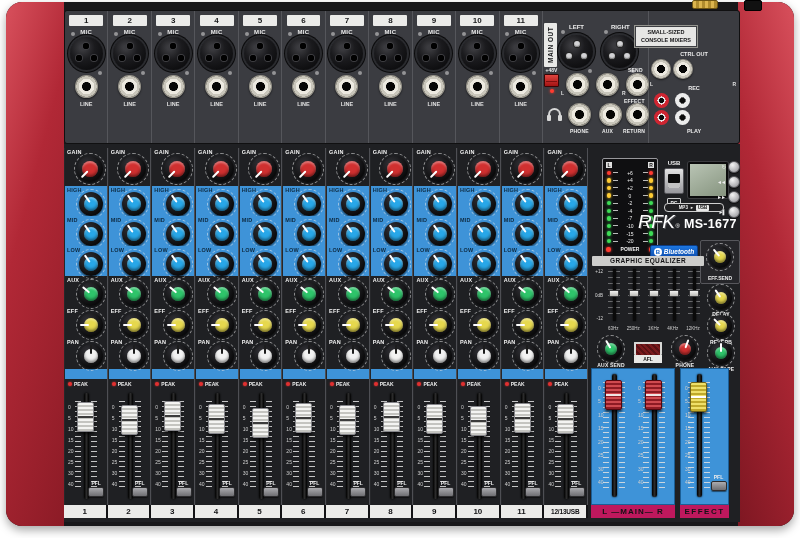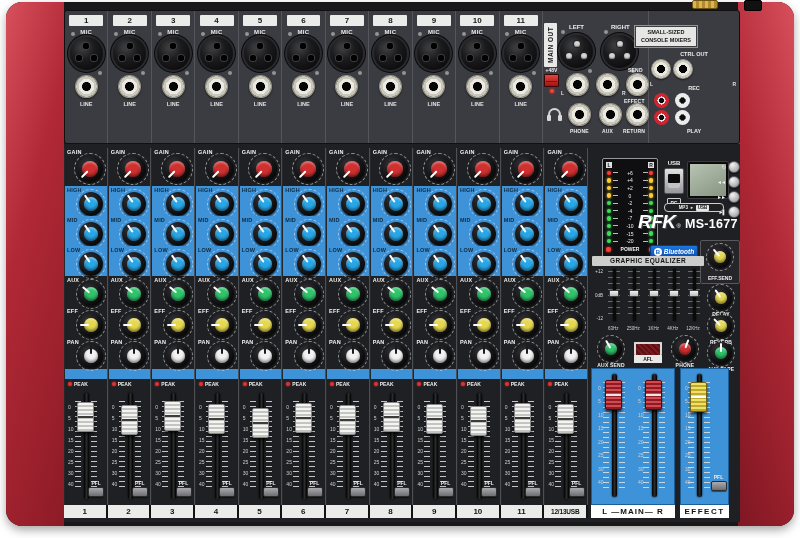--- a/index.html
+++ b/index.html
@@ -122,21 +122,21 @@
   .pcbox{width:14px;height:11px;margin:4px auto 0;border:1px solid #cfcfcf;border-radius:1px;font-size:5px;line-height:9px;color:#ececec;font-weight:bold;text-align:center}
   .display{position:absolute;left:96px;top:12px;width:40px;height:36px;background:linear-gradient(150deg,#b9c4b4,#86947f);border:2px solid #0b0b0c;border-radius:2px;box-shadow:0 0 0 1px #3c3c40}
   .trow{position:absolute;left:112px;width:36px;height:13px;display:flex;align-items:center;justify-content:flex-end;gap:3px}
   .ticon{font-size:5px;color:#ececec;letter-spacing:-1px;white-space:nowrap}
   .tbtn{width:12px;height:12px;border-radius:50%;background:radial-gradient(circle at 35% 30%,#f4f4f4,#a6a6aa 75%);border:1px solid #58585c;box-shadow:0 1px 1px rgba(0,0,0,.6)}
   .mp3badge{position:absolute;left:72px;top:53px;width:60px;height:9px;border:1px solid #cfcfcf;border-radius:4px;display:flex;align-items:center;justify-content:center;gap:2px;background:#202022}
   .mb-mp3{font-size:4.5px;color:#eee;font-weight:bold}
   .mb-arrow{font-size:4px;color:#eee}
   .mb-usb{font-size:4.5px;background:#e8e8e8;color:#111;font-weight:bold;padding:0 2px;border-radius:1px;line-height:6px}
   .brandrow{position:absolute;left:46px;top:61px;width:104px;display:flex;align-items:baseline;color:#fff}
-  .brfk{font-size:19px;font-weight:bold;font-style:italic;letter-spacing:-.5px;text-shadow:1px 1px 0 #505054}
+  .brfk{font-size:19px;font-weight:normal;font-style:italic;letter-spacing:-.5px;text-shadow:1px 1px 0 #505054}
   .breg{font-size:6px;margin-left:1px}
   .bmodel{font-size:12.5px;font-weight:bold;margin-left:4px;letter-spacing:.3px}
   .btb{position:absolute;left:58px;top:95px;width:48px;height:13px;background:linear-gradient(#1d77e0,#0f4fb0);border:1px solid #0a3c86;border-radius:2px;display:flex;align-items:center;justify-content:center;gap:2px}
   .bdot{width:8px;height:8px;border-radius:50%;background:#fff;color:#1160c8;font-size:6px;line-height:8px;text-align:center;font-weight:bold}
   .btxt{color:#fff;font-size:6.5px;font-weight:bold;font-style:italic}
   .esbox{position:absolute;left:108px;top:90px;width:40px;height:44px;background:#26262a;border:1px solid #57575c;border-radius:2px}
   .esbox .kslot{margin:5px auto 0;width:22px}
   .eslab{position:absolute;left:0;right:0;bottom:2px;text-align:center;font-size:5px;font-weight:bold;color:#ececec}
   .geqtitle{position:absolute;left:0;top:106px;width:112px;height:10px;background:#cdcdcb;color:#141416;font-size:6.5px;font-weight:bold;text-align:center;line-height:10px;letter-spacing:.4px;border-radius:1px}
   .eq{position:absolute;left:0;top:119px;width:112px;height:64px}
@@ -160,21 +160,21 @@
   .aflwin{width:28px;height:13px;margin:0 auto;background:repeating-linear-gradient(45deg,#7a1a1d 0 2px,#581114 2px 4px);border:2px solid #d8d8d6;border-bottom:none;border-radius:1px}
   .aflplate{width:28px;height:8px;margin:0 auto;background:#e8e8e6;color:#141414;font-size:5px;font-weight:bold;line-height:8px;text-align:center}
   
   .mainfaders{position:absolute;left:527px;top:224px;width:84px;height:137px;background:#3e93d8;box-shadow:inset 0 0 0 1px #1c5e95}
   .effectfader{position:absolute;left:616px;top:224px;width:49px;height:137px;background:#3e93d8;box-shadow:inset 0 0 0 1px #1c5e95}
   .mainfaders .fassy,.effectfader .fassy{top:4px;bottom:6px}
   
   #bbar{position:absolute;left:0;top:361px;width:524px;height:13px;display:flex}
   .bcell{flex:1;background:#ebebe9;color:#121214;font-size:8px;font-weight:bold;text-align:center;line-height:13px;border-right:2px solid #131315;overflow:hidden}
   .bcell.small{font-size:6.5px;letter-spacing:-.2px}
-  .bcellabs{position:absolute;top:361px;height:13px;background:#ffffff;color:#121214;font-size:8px;font-weight:bold;text-align:center;line-height:13px}
+  .bcellabs{position:absolute;top:361px;height:13px;background:#be185d;color:#121214;font-size:8px;font-weight:bold;text-align:center;line-height:13px}
   #bbar-main{left:527px;width:84px;letter-spacing:1px}
   #bbar-effect{left:616px;width:49px;letter-spacing:1.5px}
 </style>
 </head>
 <body>
 
 <div class="stage">
   <div class="mixer"></div>
   <div class="sideL"></div>
   <div class="sideR"></div>

